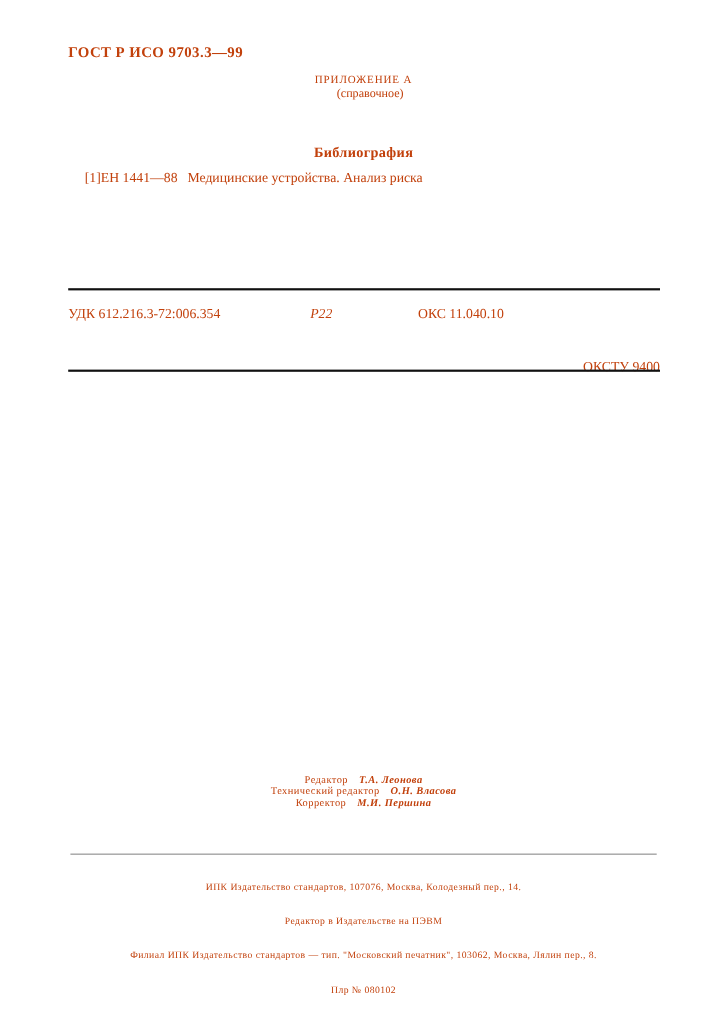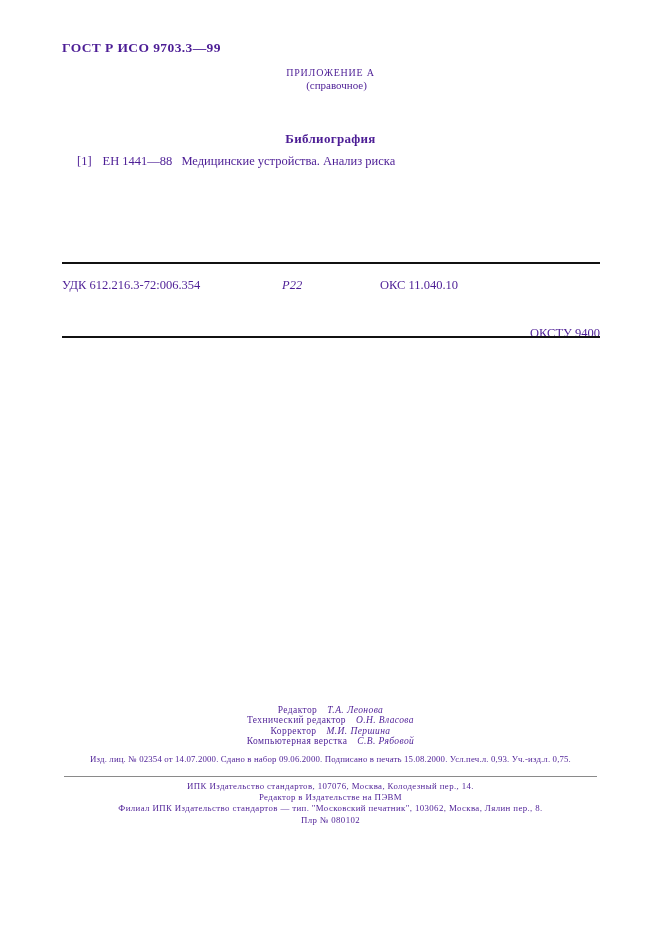--- a/index.html
+++ b/index.html
@@ -2,21 +2,21 @@
 <html><head>
 <meta charset="utf-8">
 <style>
   html, body { margin: 0; padding: 0; background: #ffffff; }
   .page {
     position: relative;
     width: 661px;
     height: 936px;
     background: #ffffff;
     font-family: "Liberation Serif", serif;
-    color: #4c1d95;
+    color: #c2410c;
     overflow: hidden;
   }
 
   .doc-number {
     position: absolute;
     top: 40px; left: 62px;
     font-weight: bold;
     font-size: 13.5px;
     letter-spacing: 0.4px;
     white-space: nowrap;
@@ -38,21 +38,21 @@
     font-size: 13px;
     letter-spacing: 0.3px;
   }
 
   .biblio-entry {
     position: absolute;
     top: 154px; left: 77px;
     font-size: 12.5px;
     white-space: nowrap;
   }
-  .biblio-entry .entry-code { margin-left: 11px; margin-right: 9px; }
+  .biblio-entry .entry-code { margin-right: 9px; }
 
   .rule {
     position: absolute;
     left: 62px; width: 538px; height: 2px;
     background: #111111;
   }
   .rule-top { top: 262px; }
   .rule-bottom { top: 336px; }
 
   .class-row {
@@ -72,21 +72,21 @@
   }
 
   .staff {
     position: absolute;
     top: 705px; left: 0; width: 100%;
     text-align: center;
     font-size: 9.5px;
     letter-spacing: 0.4px;
   }
   .staff-line { line-height: 10.4px; white-space: nowrap; }
-  .staff-name { font-style: italic; margin-left: 10px; }
+  .staff-name { font-style: italic; margin-left: 10px; font-weight: bold; }
 
   .imprint {
     position: absolute;
     top: 754px; left: 0; width: 100%;
     text-align: center;
     font-size: 8.8px;
     letter-spacing: 0.15px;
   }
   .imprint div { line-height: 11px; white-space: nowrap; }
 
@@ -96,21 +96,21 @@
     background: #8a8a8a;
   }
 
   .publisher {
     position: absolute;
     top: 781px; left: 0; width: 100%;
     text-align: center;
     font-size: 8.8px;
     letter-spacing: 0.4px;
   }
-  .publisher div { line-height: 11.2px; white-space: nowrap; }
+  .publisher div { line-height: 11.2px; white-space: nowrap; margin-top: 20px; }
 </style>
 </head>
 <body>
 
 <div class="page">
 
   <div class="doc-number">ГОСТ Р ИСО 9703.3—99</div>
 
   <div class="appendix">
     <div class="appendix-title">ПРИЛОЖЕНИЕ А</div>
@@ -138,27 +138,23 @@
   <div class="staff">
     <div class="staff-line">
       <span>Редактор</span><span class="staff-name">Т.А. Леонова</span>
     </div>
     <div class="staff-line">
       <span>Технический редактор</span><span class="staff-name">О.Н. Власова</span>
     </div>
     <div class="staff-line">
       <span>Корректор</span><span class="staff-name">М.И. Першина</span>
     </div>
-    <div class="staff-line">
-      <span>Компьютерная верстка</span><span class="staff-name">С.В. Рябовой</span>
-    </div>
   </div>
 
   <div class="imprint">
-    <div>Изд. лиц. № 02354 от 14.07.2000. Сдано в набор 09.06.2000. Подписано в печать 15.08.2000. Усл.печ.л. 0,93. Уч.-изд.л. 0,75.</div>
   </div>
 
   <div class="thin-rule"></div>
 
   <div class="publisher">
     <div>ИПК Издательство стандартов, 107076, Москва, Колодезный пер., 14.</div>
     <div>Редактор в Издательстве на ПЭВМ</div>
     <div>Филиал ИПК Издательство стандартов — тип. "Московский печатник", 103062, Москва, Лялин пер., 8.</div>
     <div>Плр № 080102</div>
   </div>

